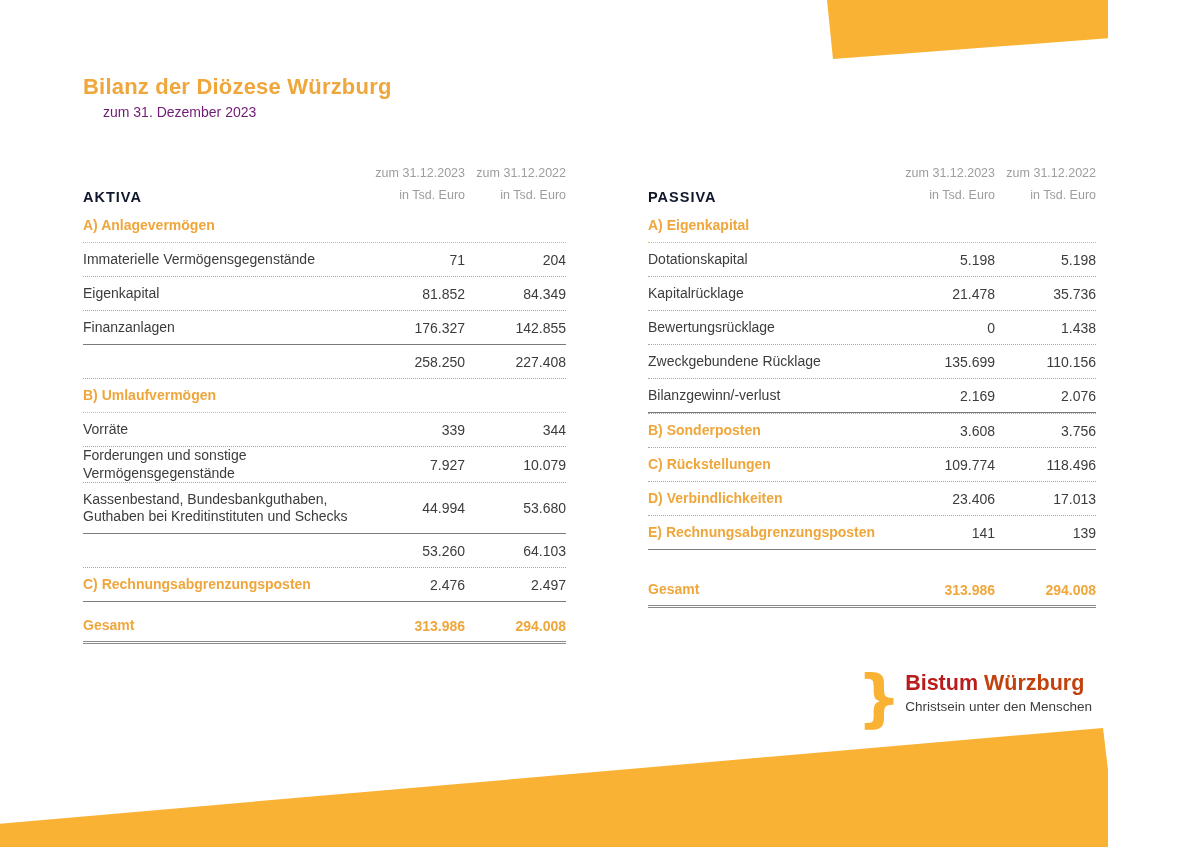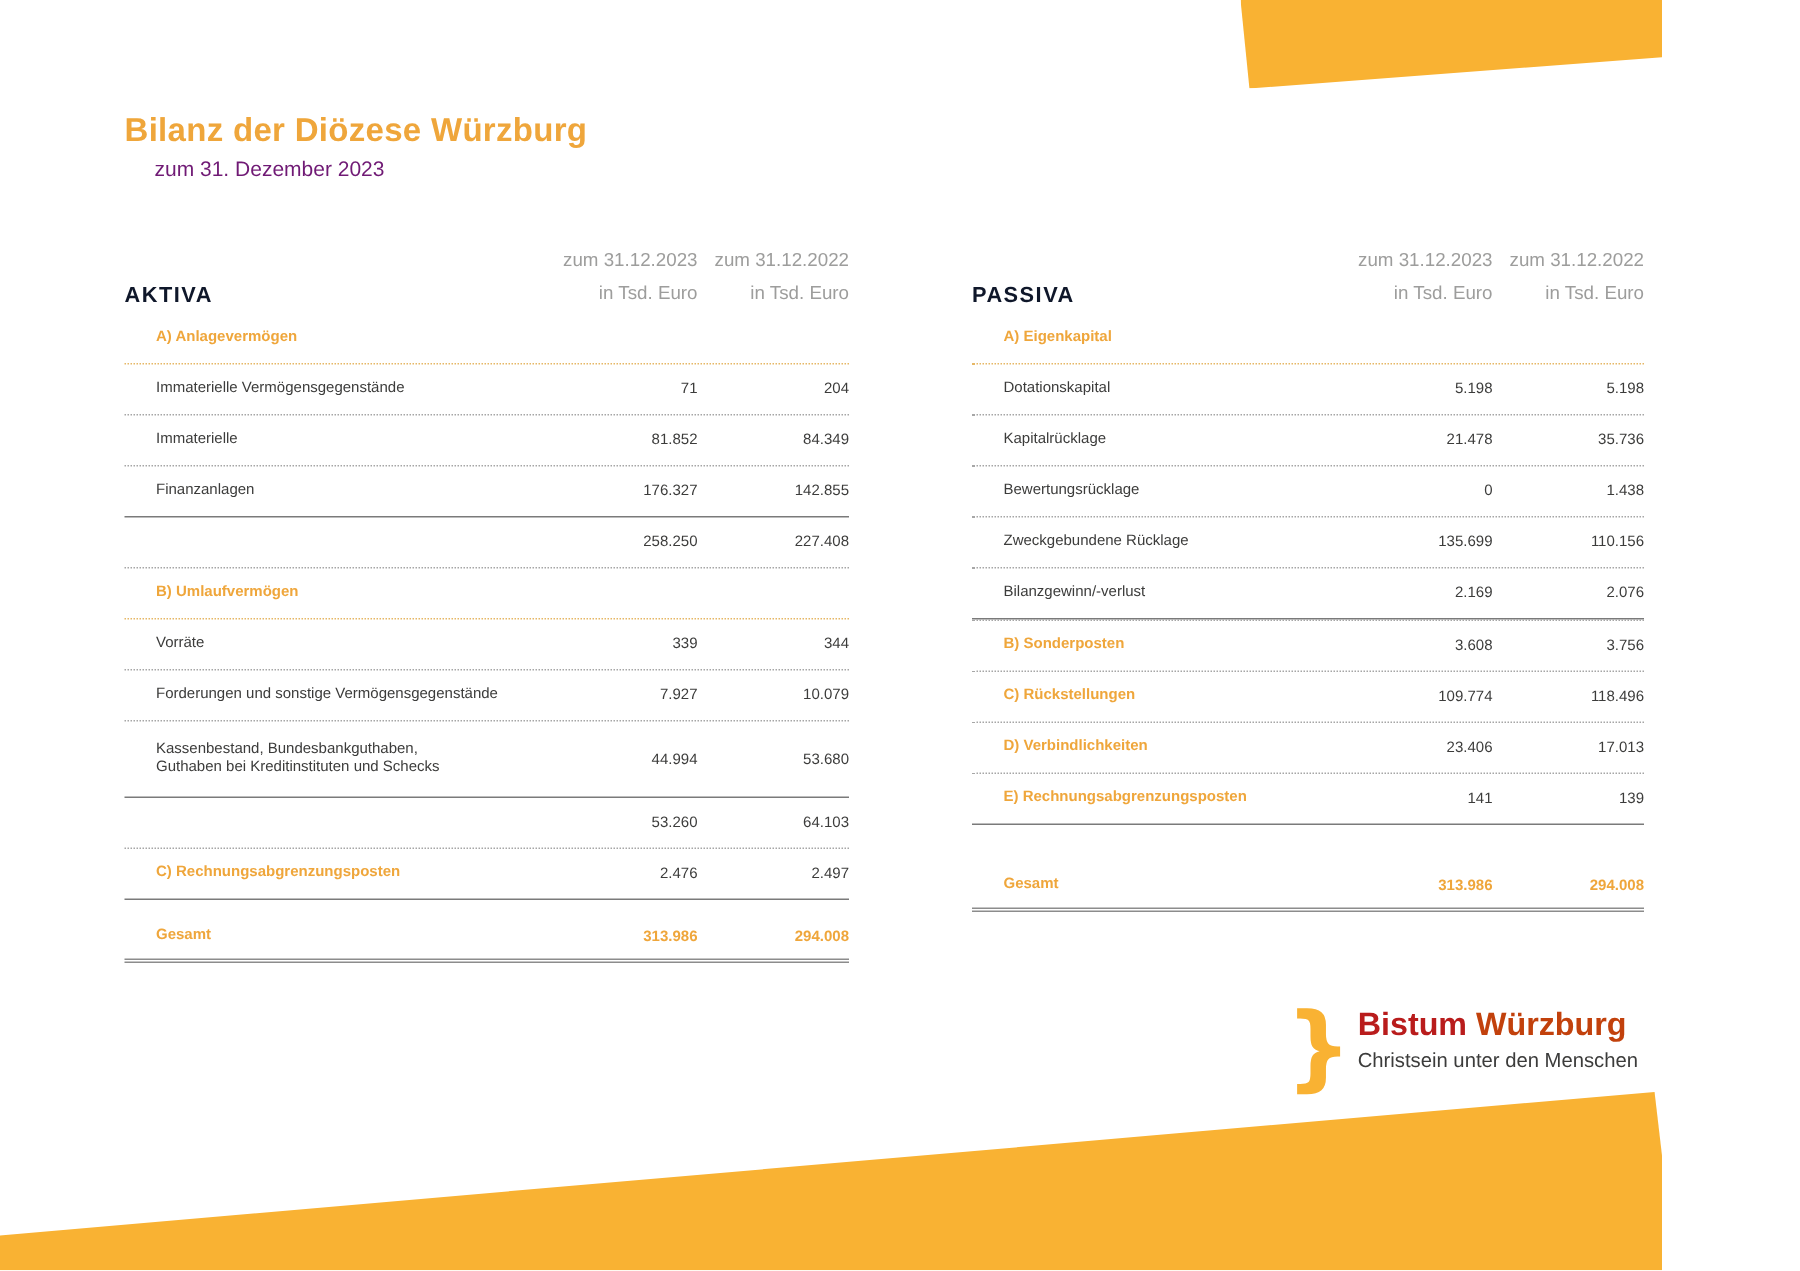--- a/index.html
+++ b/index.html
@@ -20,21 +20,21 @@
 
   
   .sheet { position:absolute; top:163px; }
   .sheet.left  { left:83px;  width:483px; }
   .sheet.right { left:648px; width:448px; }
 
   .thead { display:flex; align-items:flex-end; height:46px; padding-bottom:3px; }
   .thead .hlabel { flex:1; color:#0f172a; font-size:14.5px; font-weight:bold; letter-spacing:1px; padding-bottom:1px; }
   .thead .hcol { width:97px; margin-left:4px; text-align:right; color:#9D9D9C; font-size:12.5px; line-height:22px; }
 
-  .row { display:flex; align-items:center; min-height:33px; font-size:10px; color:#3C3C3B;margin-left:21px; }
+  .row { display:flex; align-items:center; min-height:33px; font-size:14px; color:#3C3C3B; }
   .row .lbl { flex:1; line-height:1.25; padding-right:6px; }
   .row .val { width:97px; margin-left:4px; text-align:right; }
   .row.two-line { min-height:50px; }
   .row.section .lbl, .row.section-vals .lbl { color:#EFA63B; font-weight:bold; }
   .row.total { min-height:30px; }
   .row.total .lbl, .row.total .val { color:#EFA63B; font-weight:bold; }
   .sheet.left  .row.total { margin-top:9px; }
   .sheet.right .row.total { margin-top:25px; }
 
   .sep { height:0; border-top:1px dotted #A6A6A6; }
@@ -83,21 +83,21 @@
     <div class="sep orange"></div>
 
     <div class="row">
       <span class="lbl">Immaterielle Vermögensgegenstände</span>
       <span class="val">71</span>
       <span class="val">204</span>
     </div>
     <div class="sep"></div>
 
     <div class="row">
-      <span class="lbl">Immaterielle</span>
+      <span class="lbl">Eigenkapital</span>
       <span class="val">81.852</span>
       <span class="val">84.349</span>
     </div>
     <div class="sep"></div>
 
     <div class="row">
       <span class="lbl">Finanzanlagen</span>
       <span class="val">176.327</span>
       <span class="val">142.855</span>
     </div>

